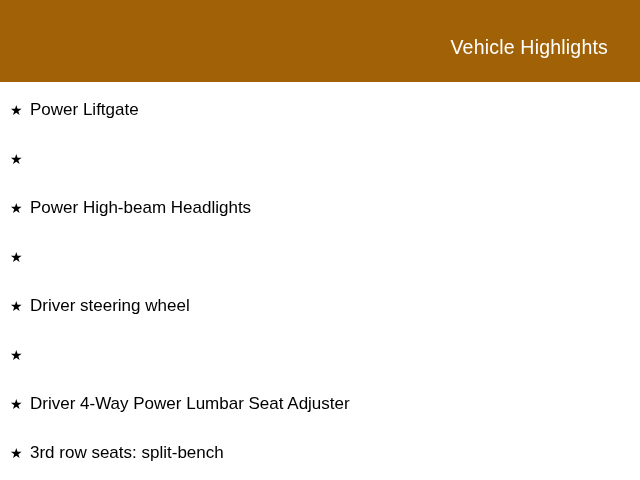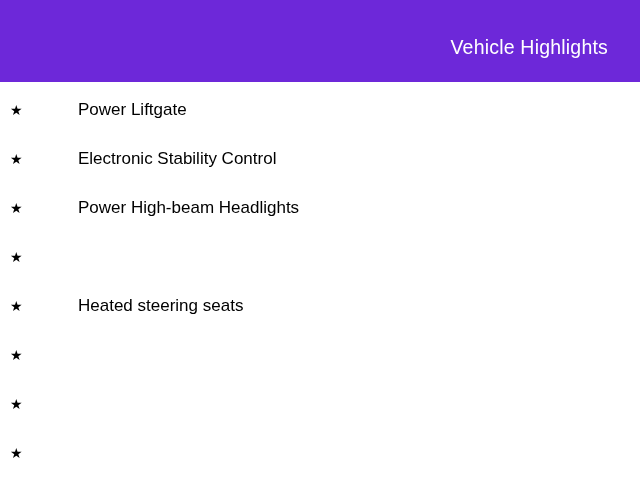--- a/index.html
+++ b/index.html
@@ -15,21 +15,21 @@
   }
   .page {
     position: relative;
     width: 640px;
     height: 480px;
     box-sizing: border-box;
   }
   .header-bar {
     width: 100%;
     height: 82px;
-    background: #6d28d9;
+    background: #a16207;
     display: flex;
     align-items: center;
     justify-content: flex-end;
     box-sizing: border-box;
     padding-right: 32px;
   }
   .header-title {
     color: #ffffff;
     font-size: 19.5px;
     font-weight: normal;
@@ -56,65 +56,65 @@
     color: #000000;
     font-size: 14px;
     line-height: 26px;
     text-align: left;
   }
   .highlight-label {
     color: #000000;
     font-size: 17px;
     line-height: 26px;
     white-space: nowrap;
-    margin-left: 48px;
   }
 </style>
 </head>
 <body>
 
 <div class="page">
 
   <div class="header-bar">
     <div class="header-title">Vehicle Highlights</div>
   </div>
 
   <ul class="highlights-list">
 
     <li class="highlight-item">
       <span class="bullet-star">★</span>
       <span class="highlight-label">Power Liftgate</span>
     </li>
 
     <li class="highlight-item">
       <span class="bullet-star">★</span>
-      <span class="highlight-label">Electronic Stability Control</span>
     </li>
 
     <li class="highlight-item">
       <span class="bullet-star">★</span>
       <span class="highlight-label">Power High-beam Headlights</span>
     </li>
 
     <li class="highlight-item">
       <span class="bullet-star">★</span>
     </li>
 
     <li class="highlight-item">
       <span class="bullet-star">★</span>
-      <span class="highlight-label">Heated steering seats</span>
+      <span class="highlight-label">Driver steering wheel</span>
     </li>
 
     <li class="highlight-item">
       <span class="bullet-star">★</span>
     </li>
 
     <li class="highlight-item">
       <span class="bullet-star">★</span>
+      <span class="highlight-label">Driver 4-Way Power Lumbar Seat Adjuster</span>
     </li>
 
     <li class="highlight-item">
       <span class="bullet-star">★</span>
+      <span class="highlight-label">3rd row seats: split-bench</span>
     </li>
 
   </ul>
 
 </div>
 
 </body></html>

